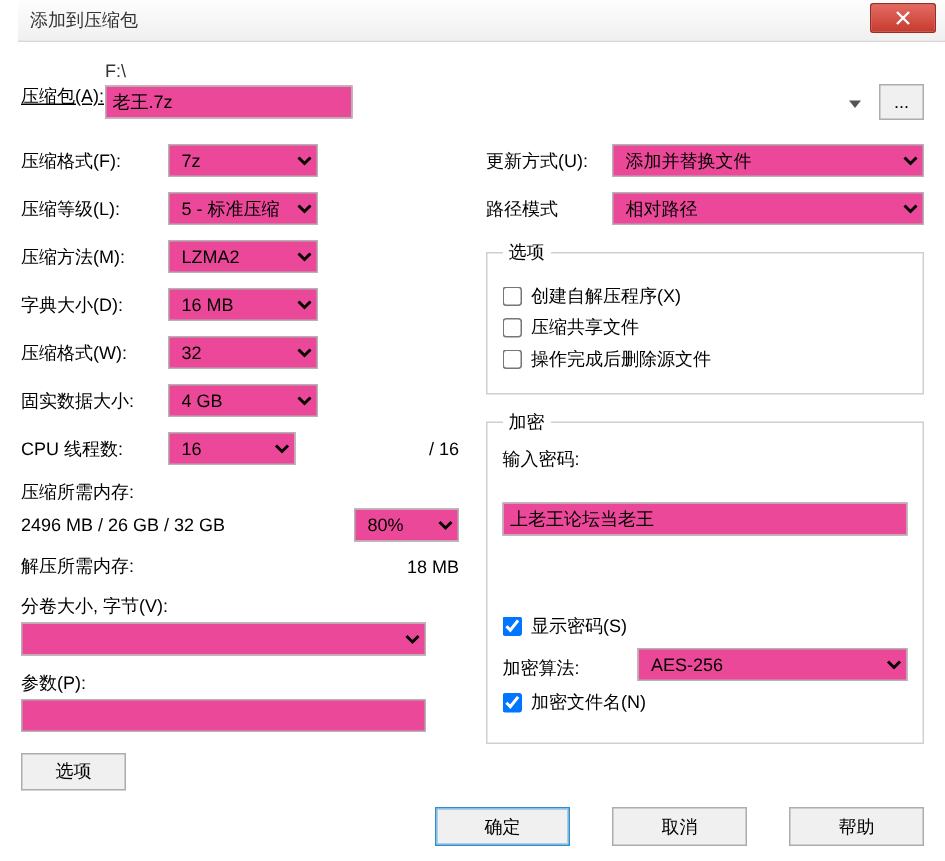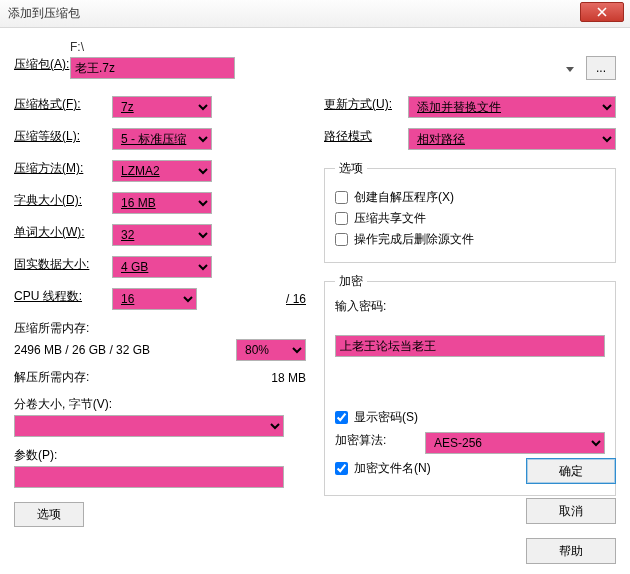--- a/index.html
+++ b/index.html
@@ -1,38 +1,38 @@
 <!DOCTYPE html>
 <html><head>
 <meta charset="utf-8">
 <style>
 * { box-sizing: border-box; margin: 0; padding: 0; font-family: "Microsoft YaHei", "SimSun", Arial, sans-serif; font-size: 12px; }
 body { background: #fff; width: 630px; height: 574px; overflow: hidden; position: relative; }
 
-.titlebar { height: 28px; background: linear-gradient(#fdfdfd, #f0f0f0); border-bottom: 1px solid #d8d8d8; display: flex; align-items: center; padding: 0 0 0 8px; position: relative; }
+.titlebar { height: 28px; background: linear-gradient(#fdfdfd, #f0f0f0); border-bottom: 1px solid #d8d8d8; display: flex; align-items: center; padding: 0 0 0 8px; position: relative; margin-left: 12px; }
 .titlebar .title { color: #333; }
 .titlebar .closebtn { position: absolute; right: 6px; top: 2px; width: 44px; height: 20px; background: linear-gradient(#e46a62,#c83b2f); border: 1px solid #a02a20; border-radius: 2px; display: flex; align-items: center; justify-content: center; color: #fff; font-weight: bold; font-size: 13px; line-height: 1; }
 .closebtn svg { width: 10px; height: 10px; }
 
 .content { padding: 12px 14px 8px 14px; }
 
 .row-archive { display: flex; align-items: flex-start; margin-bottom: 16px; }
 .row-archive .lbl { width: 56px; padding-top: 16px; text-decoration: underline; }
 .row-archive .right { flex: 1; }
 .drive { color: #333; margin-bottom: 2px; font-size: 12px; }
 .archive-line { display: flex; align-items: center; gap: 8px; }
 .archive-input { flex: 1; height: 24px; border: 1px solid #b3b3b3; padding: 0 24px 0 6px; background: #fff; position: relative; }
 .archive-wrap { position: relative; flex: 1; }
 .archive-wrap .dd { position: absolute; right: 4px; top: 4px; pointer-events: none; }
 .browse-btn { width: 30px; height: 24px; border: 1px solid #adadad; background: #f0f0f0; display: flex; align-items: center; justify-content: center; cursor: pointer; }
 
 .cols { display: flex; gap: 18px; }
 .col { flex: 1; }
 
-.form-row { display: flex; align-items: flex-start; margin-bottom: 10px; min-height: 22px; text-decoration: underline; }
+.form-row { display: flex; align-items: center; margin-bottom: 10px; min-height: 22px; }
 .form-row .lbl { width: 98px; color: #000; }
 .col-right .form-row .lbl { width: 84px; }
 .form-row .ctrl { flex: 1; display: flex; align-items: center; }
 
 select, input[type=text] { height: 22px; border: 1px solid #b3b3b3; background: #ec4899; padding: 0 4px; font-size: 12px; color: #000; }
 select { }
 .sel-100 { width: 100px; }
 .sel-wide { width: 100%; }
 .trail { margin-left: 8px; color: #000; }
 
@@ -43,28 +43,28 @@
 
 .mem-row { margin-bottom: 8px; }
 .mem-label { color: #000; margin-bottom: 2px; }
 .mem-line { display: flex; align-items: center; justify-content: space-between; }
 
 .param-input, .split-input { width: 270px; height: 22px; border: 1px solid #b3b3b3; }
 .pw-input { width: 100%; height: 22px; border: 1px solid #b3b3b3; padding: 0 6px; margin-top: 20px; }
 
 .opts-btn { margin-top: 6px; padding: 3px 22px; border: 1px solid #adadad; background: #f0f0f0; cursor: pointer; }
 
-.footer { position: absolute; bottom: 10px; right: 14px; display: flex; gap: 14px; flex-direction: column; }
+.footer { position: absolute; bottom: 10px; right: 14px; display: flex; gap: 28px; }
 .footer button { width: 90px; height: 26px; border: 1px solid #adadad; background: #f0f0f0; cursor: pointer; }
 .footer button.primary { border: 1px solid #2f8dd0; box-shadow: 0 0 0 1px rgba(47,141,208,.35) inset; }
 
 .dd-arrow { width: 0; height: 0; border-left: 4px solid transparent; border-right: 4px solid transparent; border-top: 5px solid #555; display: inline-block; }
 .split-sel { width: 270px; }
 
-.alg-row { display:flex; align-items:flex-start; gap: 20px; margin: 6px 0; }
+.alg-row { display:flex; align-items:flex-end; gap: 20px; margin: 6px 0; }
 .alg-row .lbl2 { width: 70px; }
 
 </style>
 </head>
 <body>
 
 <div class="titlebar">
   <span class="title">添加到压缩包</span>
   <div class="closebtn">
     <svg viewBox="0 0 10 10">
@@ -110,21 +110,21 @@
             <select class="sel-100"><option>LZMA2</option></select>
           </div>
       </div>
       <div class="form-row">
         <div class="lbl">字典大小(D):</div>
         <div class="ctrl">
             <select class="sel-100"><option>16 MB</option></select>
           </div>
       </div>
       <div class="form-row">
-        <div class="lbl">单词大小(W):</div>
+        <div class="lbl">压缩格式(W):</div>
         <div class="ctrl">
             <select class="sel-100"><option>32</option></select>
           </div>
       </div>
       <div class="form-row">
         <div class="lbl">固实数据大小:</div>
         <div class="ctrl">
             <select class="sel-100"><option>4 GB</option></select>
           </div>
       </div>

